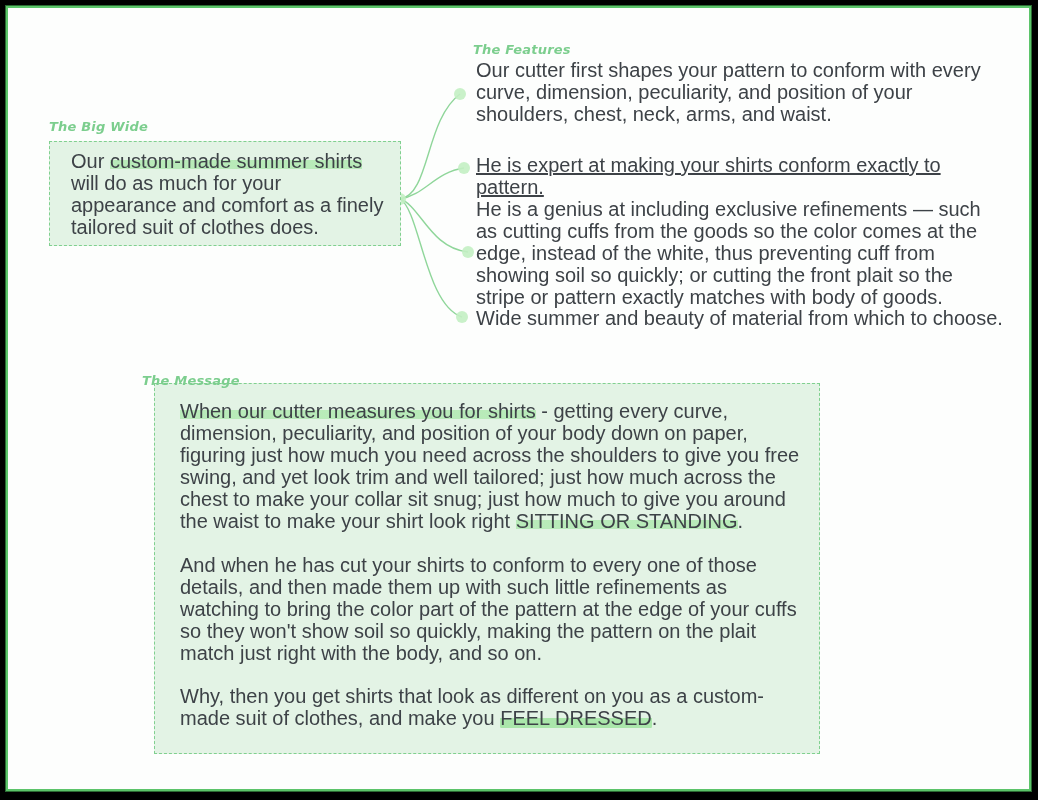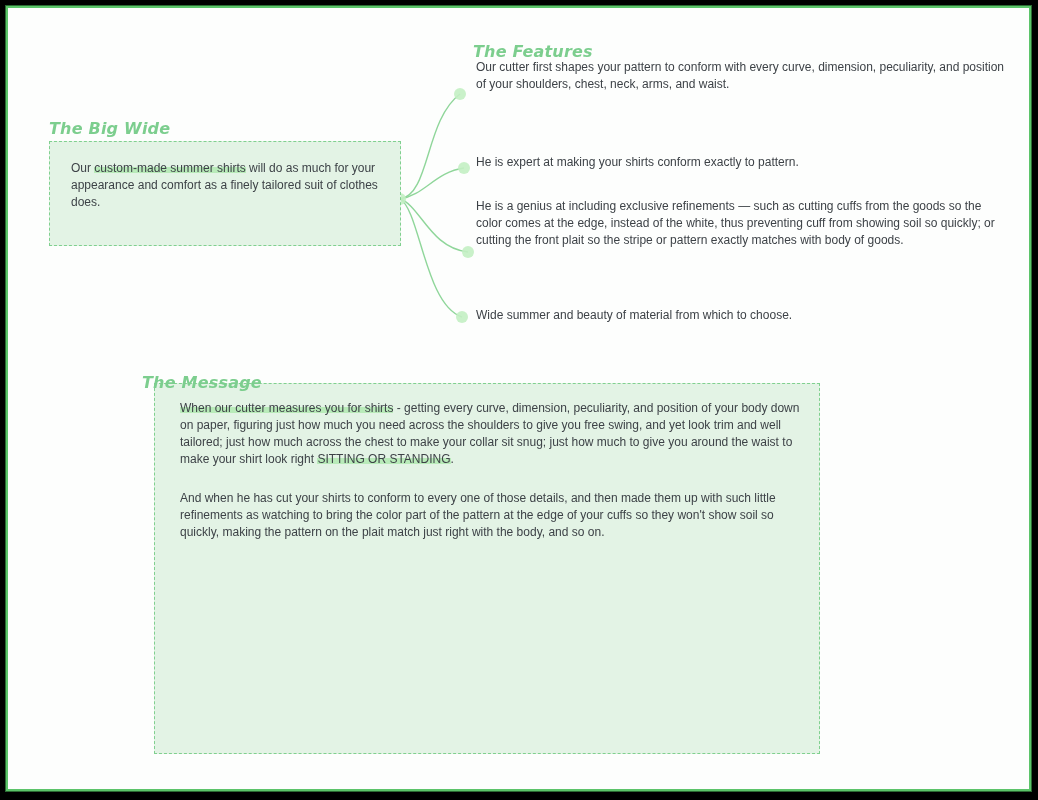--- a/index.html
+++ b/index.html
@@ -13,35 +13,35 @@
     background: #fdfefd;
     border: 2px solid #5cc46a;
     box-shadow: 0 0 0 1px #2c6b33;
     box-sizing: border-box;
   }
   .label {
     position: absolute;
     font-family: "DejaVu Sans", sans-serif;
     font-style: italic;
     font-weight: bold;
-    font-size: 16px;
+    font-size: 13px;
     color: #7cce8e;
     letter-spacing: 0.2px;
   }
   .box {
     position: absolute;
     background: #e3f3e5;
     border: 1.5px dashed #80d08f;
     box-sizing: border-box;
   }
   .text {
     color: #3d4247;
     font-family: "Liberation Sans", "DejaVu Sans", sans-serif;
-    font-size: 12px;
-    line-height: 17px;
+    font-size: 20px;
+    line-height: 22px;
   }
   .hl {
     background: linear-gradient(to bottom, transparent 45%, rgba(170,232,170,0.75) 45%, rgba(170,232,170,0.75) 88%, transparent 88%);
     border-radius: 3px;
   }
   .hl-strong {
     background: linear-gradient(to bottom, transparent 50%, rgba(160,228,160,0.85) 50%, rgba(160,228,160,0.85) 95%, transparent 95%);
     border-radius: 3px;
   }
   .feature {
@@ -67,30 +67,31 @@
     <circle cx="400" cy="199" r="6"></circle>
     <circle cx="460" cy="94" r="6"></circle>
     <circle cx="464" cy="168" r="6"></circle>
     <circle cx="468" cy="252" r="6"></circle>
     <circle cx="462" cy="317" r="6"></circle>
   </g>
 </svg>
 
 <div class="label" style="left:49px; top:119px;">The Big Wide</div>
 <div class="box" style="left:49px; top:141px; width:352px; height:105px;">
-  <div class="text" style="position:absolute; left:21px; top:18px; width:320px;">
+  <div class="text" style="position:absolute; left:21px; top:8px; width:320px;">
     <span>Our </span><span class="hl">custom-made summer shirts</span><span> will do as much for your appearance and comfort as a finely tailored suit of clothes does.</span>
   </div>
 </div>
 
 <div class="label" style="left:473px; top:42px;">The Features</div>
 <div class="feature text" style="top:59px;">Our cutter first shapes your pattern to conform with every curve, dimension, peculiarity, and position of your shoulders, chest, neck, arms, and waist.</div>
-<div class="feature text" style="top:154px;">He is expert at making your shirts conform exactly to pattern.</div>
+<div class="feature text" style="top:154px;text-decoration:underline;">He is expert at making your shirts conform exactly to pattern.</div>
 <div class="feature text" style="top:198px; width:520px;">He is a genius at including exclusive refinements — such as cutting cuffs from the goods so the color comes at the edge, instead of the white, thus preventing cuff from showing soil so quickly; or cutting the front plait so the stripe or pattern exactly matches with body of goods.</div>
 <div class="feature text" style="top:307px;">Wide summer and beauty of material from which to choose.</div>
 
 <div class="box" style="left:154px; top:383px; width:666px; height:371px;">
   <div class="text" style="position:absolute; left:25px; top:16px; width:625px;">
     <p class="msg-para"><span class="hl">When our cutter measures you for shirts</span><span> - getting every curve, dimension, peculiarity, and position of your body down on paper, figuring just how much you need across the shoulders to give you free swing, and yet look trim and well tailored; just how much across the chest to make your collar sit snug; just how much to give you around the waist to make your shirt look right </span><span class="hl">SITTING OR STANDING</span><span>.</span></p>
     <p class="msg-para">And when he has cut your shirts to conform to every one of those details, and then made them up with such little refinements as watching to bring the color part of the pattern at the edge of your cuffs so they won't show soil so quickly, making the pattern on the plait match just right with the body, and so on.</p>
+    <p class="msg-para"><span>Why, then you get shirts that look as different on you as a custom-made suit of clothes, and make you </span><span class="hl-strong">FEEL DRESSED</span><span>.</span></p>
   </div>
 </div>
 <div class="label" style="left:142px; top:373px; background:linear-gradient(to bottom, transparent 55%, transparent 55%);">The Message</div>
 
 </body></html>

